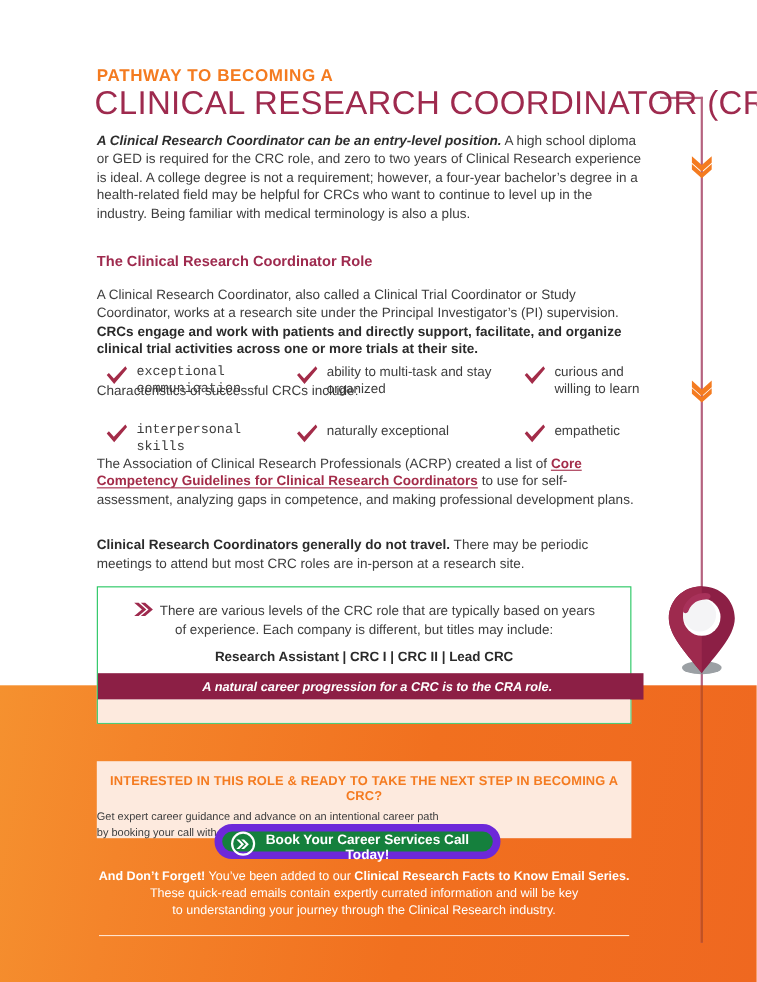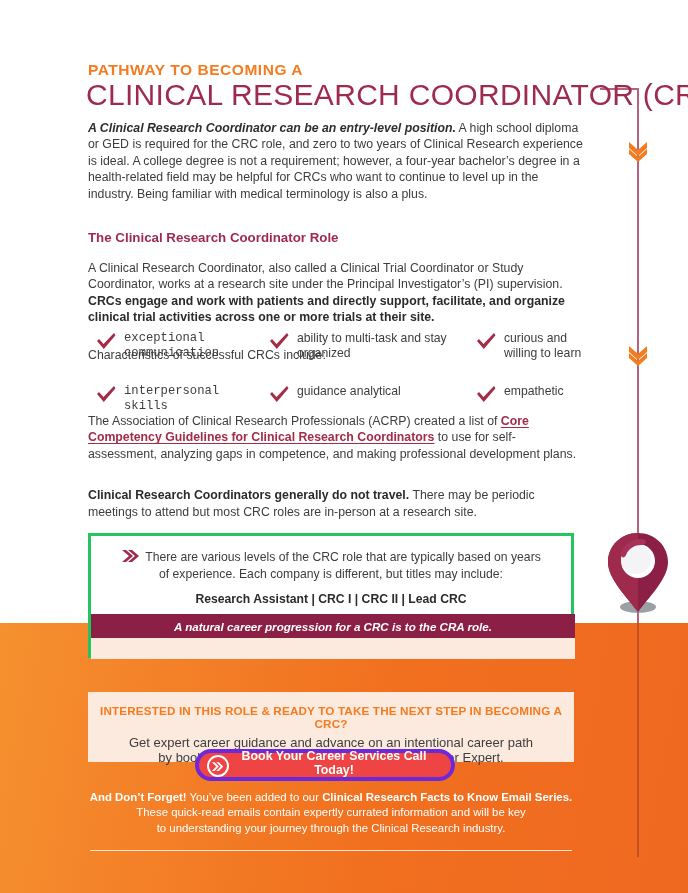--- a/index.html
+++ b/index.html
@@ -81,62 +81,62 @@
   .check-cell.c1{width:173px;font-family:Liberation Mono, monospace;}
   .check-cell.c2{width:207px;}
   .check-cell.c3{width:120px;}
   .chk{flex:0 0 auto;width:22px;height:20px;margin-right:7px;margin-top:1px;}
   .chk svg{display:block}
   .chk-text{font-size:12.2px;line-height:14.6px;color:#3d3d3d;}
 
   
   .callout{
     position:absolute;left:88px;top:533px;width:486px;height:125px;
-    border:3px solid #22c55e;background:#ffffff;box-sizing:border-box;
+    border:1px solid #22c55e;background:#ffffff;box-sizing:border-box;
   }
   .callout-top{
     padding:13px 26px 0 26px;text-align:center;
   }
   .callout-lead{
     font-size:12.2px;line-height:16.5px;color:#3d3d3d;text-align:center;
   }
   .dchev{
     display:inline-block;vertical-align:-2px;width:19px;height:14px;margin-right:5px;
   }
   .dchev svg{display:block}
   .callout-titles{
     margin-top:10px;font-size:12.2px;font-weight:bold;color:#2b2b2b;text-align:center;
   }
   .callout-bar{
     position:absolute;left:0;top:78px;width:484px;height:24px;
     background:#8c1f45;color:#ffffff;
     display:flex;align-items:center;justify-content:center;
-    font-size:11.6px;font-style:italic;font-weight:bold;
+    font-size:11.6px;font-style:italic;font-weight:bold;padding-left:12px;
   }
   .callout-foot{
     position:absolute;left:0;top:102px;width:484px;height:21px;
     background:#fdeade;
   }
 
   
   .cta-panel{
     position:absolute;left:88px;top:692px;width:486px;height:70px;
     background:#fdeade;
   }
   .cta-head{
     margin-top:12px;text-align:center;font-size:11.7px;font-weight:bold;
     letter-spacing:.15px;color:#f47b20;
   }
   .cta-sub{
-    margin-top:5px;text-align:center;font-size:13px;line-height:15px;color:#3d3d3d;
+    margin-top:5px;font-size:10px;line-height:15px;color:#3d3d3d;
   }
   .cta-button{
     position:absolute;left:195px;top:749px;width:260px;height:32px;
-    background:#ef4444;border:4px solid #6d28d9;border-radius:18px;
-    box-sizing:border-box;display:flex;align-items:flex-end;
+    background:#15803d;border:7px solid #6d28d9;border-radius:18px;
+    box-sizing:border-box;display:flex;align-items:flex-start;
   }
   .cta-button-circle{
     width:22px;height:22px;border-radius:50%;border:2px solid #ffffff;
     margin-left:8px;flex:0 0 auto;display:flex;align-items:center;justify-content:center;
     box-sizing:border-box;
   }
   .cta-button-circle svg{display:block}
   .cta-button-label{
     flex:1;text-align:center;color:#ffffff;font-size:12.4px;font-weight:bold;
     padding-right:12px;
@@ -243,21 +243,21 @@
             </svg>
         </span>
         <span class="chk-text">interpersonal skills</span>
       </div>
       <div class="check-cell c2">
         <span class="chk">
           <svg viewBox="0 0 22 20" width="22" height="20">
               <path d="M2 9 L4 7 L8.5 12 L19 1 L20.5 3.2 L8.8 17 Z" fill="#a32c49"></path>
             </svg>
         </span>
-        <span class="chk-text">guidance analytical</span>
+        <span class="chk-text">naturally exceptional</span>
       </div>
       <div class="check-cell c3">
         <span class="chk">
           <svg viewBox="0 0 22 20" width="22" height="20">
               <path d="M2 9 L4 7 L8.5 12 L19 1 L20.5 3.2 L8.8 17 Z" fill="#a32c49"></path>
             </svg>
         </span>
         <span class="chk-text">empathetic</span>
       </div>
     </div>

